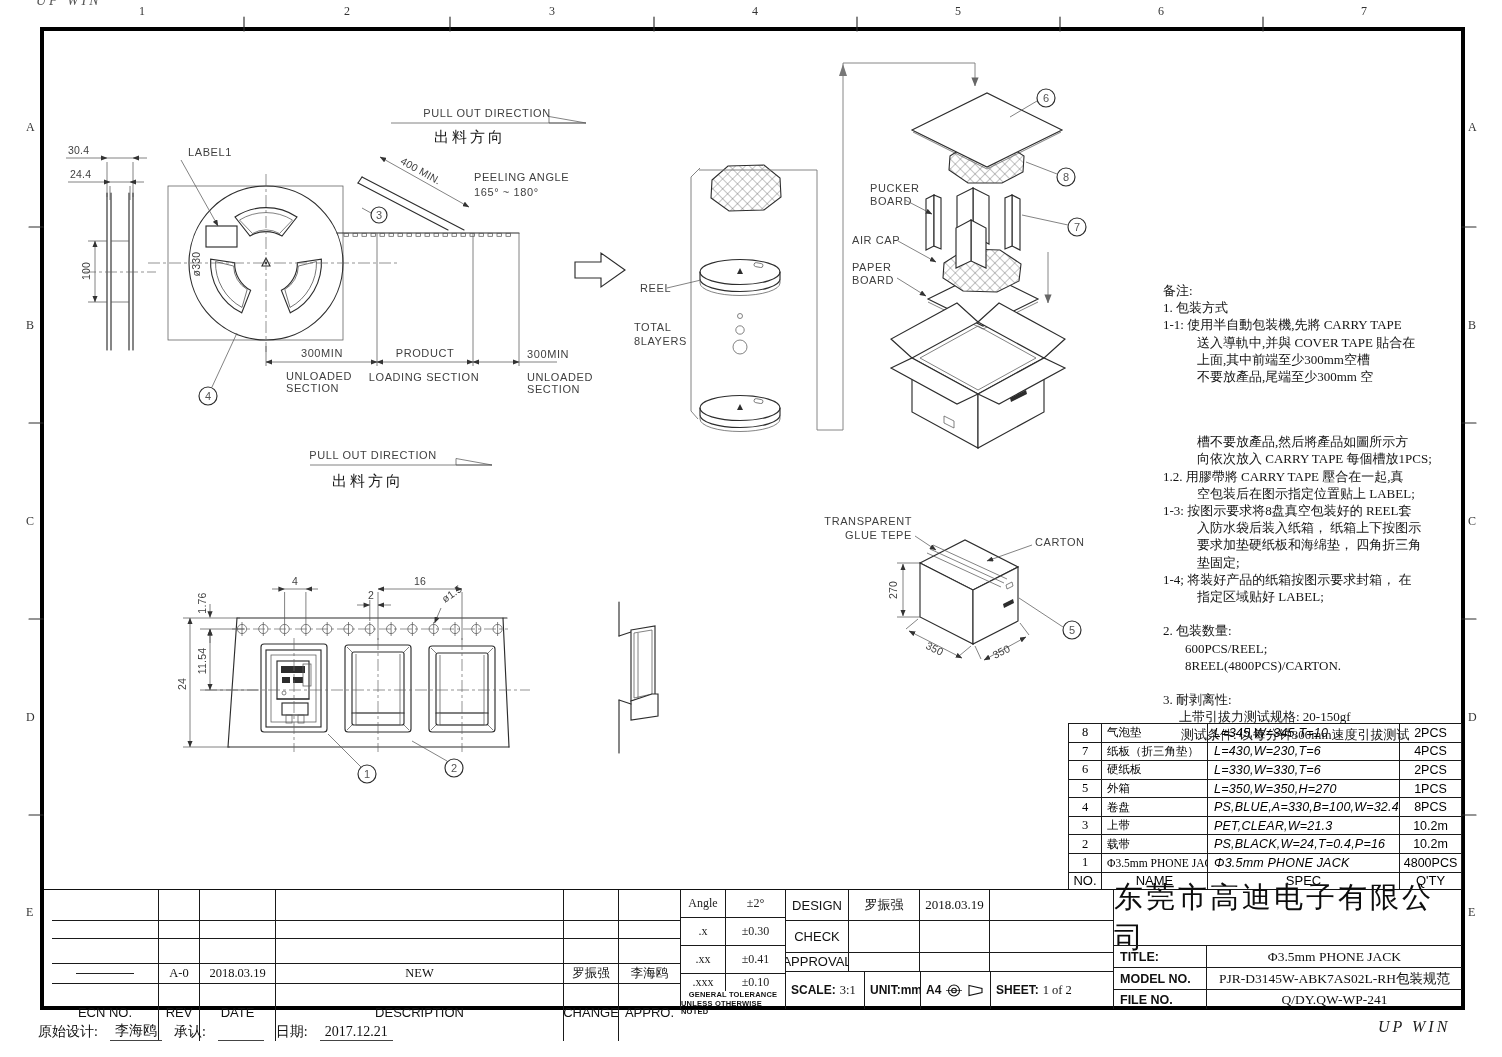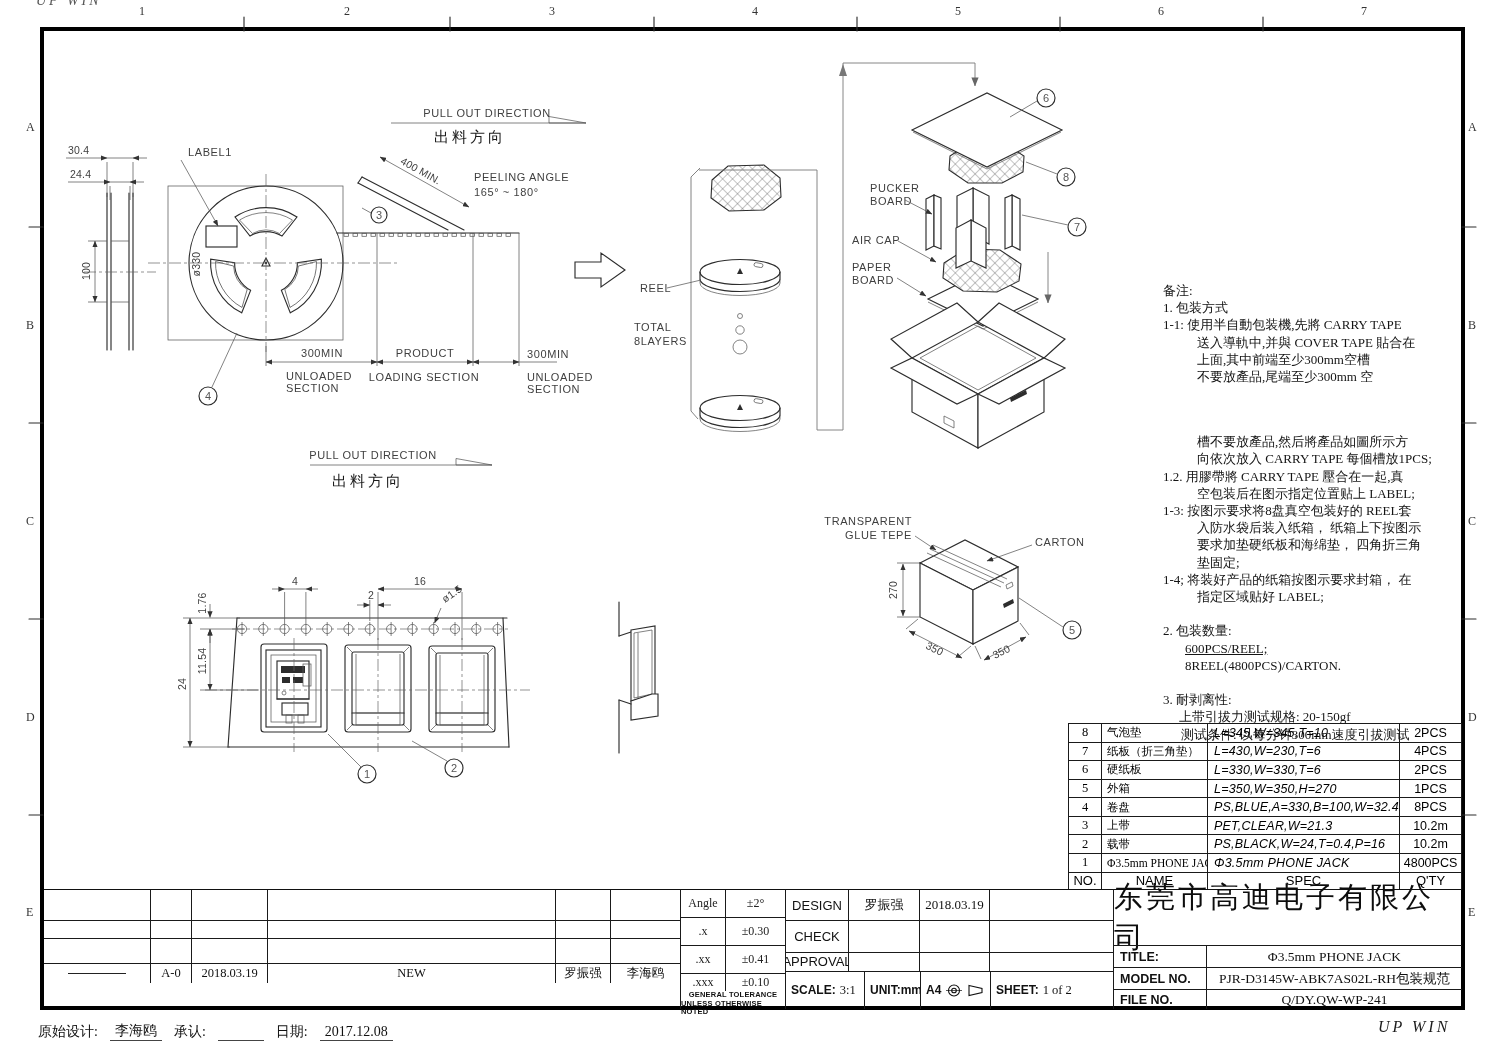--- a/index.html
+++ b/index.html
@@ -25,21 +25,21 @@
   .pt-row + .pt-row{border-top:1.2px solid #1a1a1a;}
   .pt-c{height:100%;display:flex;align-items:center;overflow:hidden;white-space:nowrap;}
   .pt-c + .pt-c{border-left:1.2px solid #1a1a1a;}
   .c-no{justify-content:center;font:12.5px "Liberation Serif",serif;}
   .c-name{padding-left:5px;font:11.5px "Liberation Serif",serif;}
   .c-spec{padding-left:6px;font:italic 12.5px "Liberation Sans",sans-serif;letter-spacing:.2px;}
   .c-qty{justify-content:center;font:12.5px "Liberation Sans",sans-serif;}
   .pt-head .pt-c{justify-content:center;font:13px "Liberation Sans",sans-serif;padding:0;font-style:normal;}
   
   .band{border-top:1.4px solid #111;}
-  #ecn{left:44px;top:889px;width:636px;height:152px;display:grid;grid-template-rows:30px 18px 25px 20px 1fr;}
+  #ecn{left:44px;top:889px;width:636px;height:152px;display:grid;grid-template-rows:30px 18px 25px 20px 1fr;padding-left:8px;}
   .ecn-row{display:grid;grid-template-columns:106px 41px 76px 288px 55px 1fr;}
   .ecn-row + .ecn-row{border-top:1.2px solid #1a1a1a;}
   .ecn-c{display:flex;align-items:center;justify-content:center;font:12.5px "Liberation Serif",serif;color:#111;overflow:hidden;}
   .ecn-c + .ecn-c{border-left:1.2px solid #1a1a1a;}
   .ecn-head .ecn-c{font:13px "Liberation Sans",sans-serif;}
   .dash{width:58px;border-top:1.3px solid #222;}
   #tol{left:680px;top:889px;width:105px;height:120px;border-left:1.2px solid #1a1a1a;
        display:grid;grid-template-rows:27px 28px 28px 18px 1fr;}
   .tol-row{display:grid;grid-template-columns:44px 1fr;}
   .tol-row + .tol-row{border-top:1.2px solid #1a1a1a;}
@@ -520,21 +520,21 @@
       <div class="note-line" style="padding-left: 0px;">1.2. 用膠帶將 CARRY TAPE 壓合在一起,真</div>
       <div class="note-line" style="padding-left: 34px;">空包装后在图示指定位置贴上 LABEL;</div>
       <div class="note-line" style="padding-left: 0px;">1-3: 按图示要求将8盘真空包装好的 REEL套</div>
       <div class="note-line" style="padding-left: 34px;">入防水袋后装入纸箱， 纸箱上下按图示</div>
       <div class="note-line" style="padding-left: 34px;">要求加垫硬纸板和海绵垫， 四角折三角</div>
       <div class="note-line" style="padding-left: 34px;">垫固定;</div>
       <div class="note-line" style="padding-left: 0px;">1-4; 将装好产品的纸箱按图示要求封箱， 在</div>
       <div class="note-line" style="padding-left: 34px;">指定区域贴好 LABEL;</div>
       <div class="note-line" style="padding-left: 0px;"></div>
       <div class="note-line" style="padding-left: 0px;">2. 包装数量:</div>
-      <div class="note-line" style="padding-left: 22px; text-decoration: underline;">600PCS/REEL;</div>
+      <div class="note-line" style="padding-left: 22px;">600PCS/REEL;</div>
       <div class="note-line" style="padding-left: 22px;">8REEL(4800PCS)/CARTON.</div>
       <div class="note-line" style="padding-left: 0px;"></div>
       <div class="note-line" style="padding-left: 0px;">3. 耐剥离性:</div>
       <div class="note-line" style="padding-left: 16px;">上带引拔力测试规格: 20-150gf</div>
       <div class="note-line" style="padding-left: 18px;">测试条件: 以每分钟300mm速度引拔测试</div>
     </div>
 
 <div id="pt" class="abs">
   <div style="display:flex;flex-direction:column;flex:9">
 
@@ -630,20 +630,28 @@
   <div class="ecn-row">
     <div class="ecn-c">
           <div class="dash"></div>
         </div>
     <div class="ecn-c">A-0</div>
     <div class="ecn-c">2018.03.19</div>
     <div class="ecn-c">NEW</div>
     <div class="ecn-c">罗振强</div>
     <div class="ecn-c">李海鸥</div>
   </div>
+  <div class="ecn-row ecn-head">
+    <div class="ecn-c">ECN NO.</div>
+    <div class="ecn-c">REV</div>
+    <div class="ecn-c">DATE</div>
+    <div class="ecn-c">DESCRIPTION</div>
+    <div class="ecn-c">CHANGE</div>
+    <div class="ecn-c">APPRO.</div>
+  </div>
 </div>
 
 <div id="tol" class="abs band">
   <div style="display:contents">
     
   
       <div class="tol-row">
         <div class="tol-c">Angle</div>
         <div class="tol-c">±2°</div>
       </div>
@@ -729,18 +737,18 @@
     <div class="ttl-val">Q/DY.QW-WP-241</div>
   </div>
 </div>
 
 <div id="footer" class="abs">
   <span>原始设计:</span>
   <span class="u">李海鸥</span>
   <span>承认:</span>
   <span class="ublank"></span>
   <span>日期:</span>
-  <span class="u">2017.12.08</span>
+  <span class="u">2017.12.21</span>
 </div>
 
 <div id="logo-br" class="abs">UP WIN</div>
 
 </div>
 
 </body></html>

